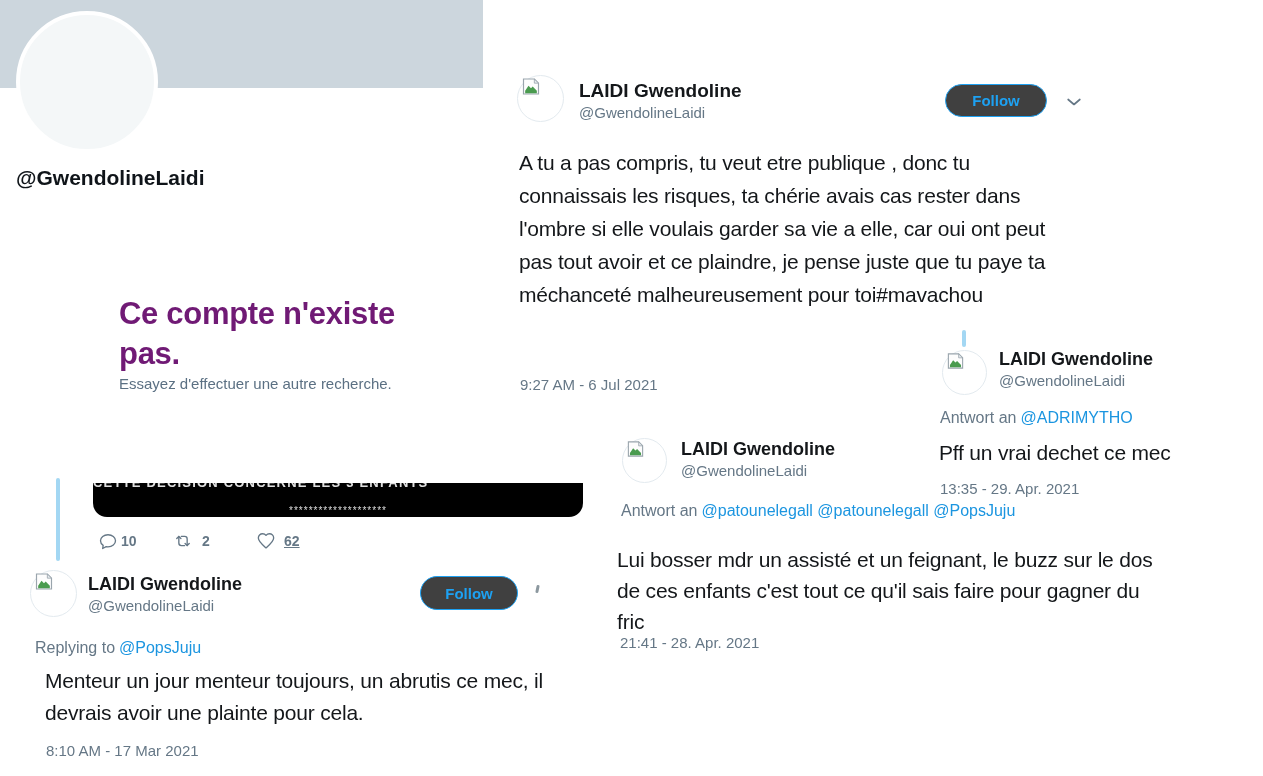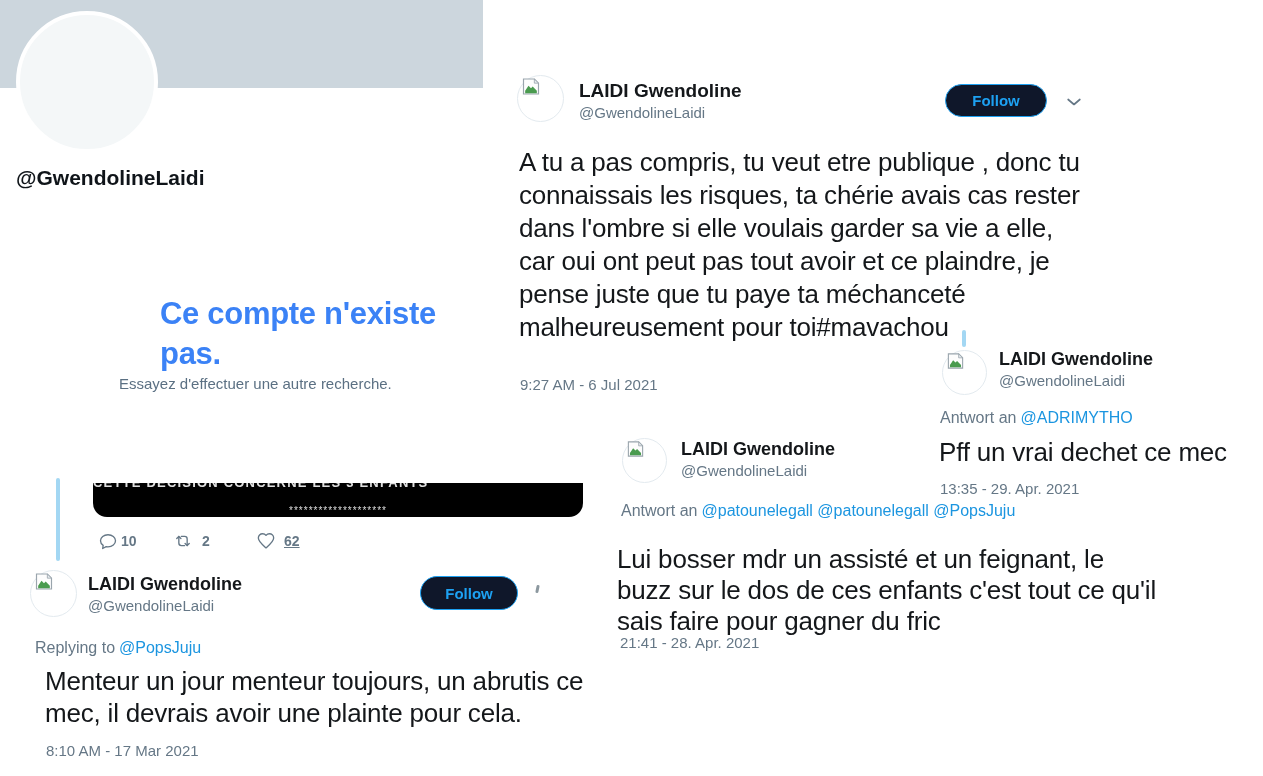--- a/index.html
+++ b/index.html
@@ -9,34 +9,34 @@
     -webkit-font-smoothing:antialiased;
   }
   .abs{position:absolute;}
 
   
   .banner{left:0;top:0;width:483px;height:88px;background:#ccd6dd;}
   .profile-avatar{left:16px;top:11px;width:142px;height:142px;border-radius:50%;
     background:#f4f7f8;border:4px solid #ffffff;box-sizing:border-box;}
   .profile-handle{left:16px;top:166px;font-size:21px;font-weight:bold;color:#0f1419;}
   .missing-title{left:119px;top:294px;width:330px;font-size:31px;line-height:40px;
-    font-weight:bold;color:#3b82f6;letter-spacing:-.3px;margin-left:41px;}
+    font-weight:bold;color:#701a75;letter-spacing:-.3px;}
   .missing-sub{left:119px;top:375px;font-size:15px;color:#5b7083;}
 
   
   .avatar{border-radius:50%;background:#fff;border:1px solid #e3eaef;box-sizing:border-box;}
   .avatar svg{position:absolute;left:3px;top:2px;}
   .t-name{font-weight:bold;color:#14171a;}
   .t-handle{color:#657786;}
   .t-time{color:#657786;font-size:15px;}
-  .t-text{color:#14171a;font-size:26px;line-height:33px;letter-spacing:-.2px;}
+  .t-text{color:#14171a;font-size:21px;line-height:33px;letter-spacing:-.2px;}
   .reply-line{font-size:16px;color:#657786;white-space:nowrap;}
   .reply-line .mention{color:#1b95e0;margin-left:4px;}
   .follow-btn{display:flex;align-items:center;justify-content:center;
-    border:1px solid #1da1f2;border-radius:9999px;background:#0f172a;color:#1da1f2;
+    border:1px solid #1da1f2;border-radius:9999px;background:#404040;color:#1da1f2;
     font-size:15px;font-weight:bold;box-sizing:border-box;cursor:pointer;}
   .thread-line{width:4px;background:#a3d7f3;border-radius:2px;}
   .count{font-size:14px;font-weight:bold;color:#657786;}
   .icon20 svg{display:block;}
 
   
   .t1-avatar{left:517px;top:75px;width:47px;height:47px;}
   .t1-name{left:579px;top:80px;font-size:19px;}
   .t1-handle{left:579px;top:104px;font-size:15px;}
   .t1-follow{left:945px;top:84px;width:102px;height:33px;}

